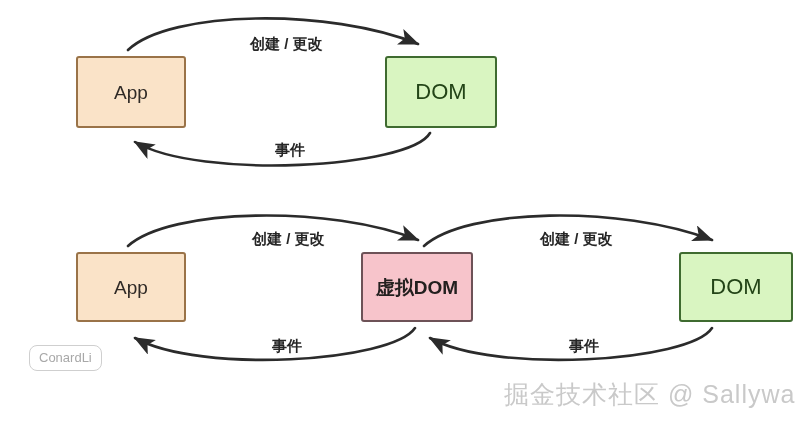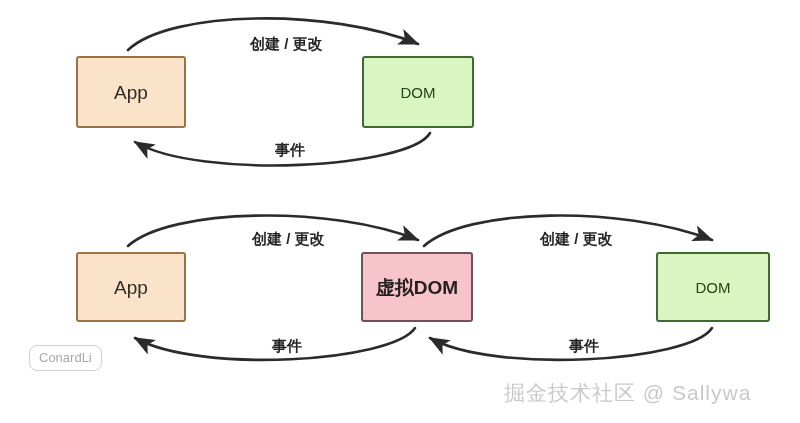--- a/index.html
+++ b/index.html
@@ -50,21 +50,22 @@
   .node-app {
     background: #fae3c8;
     border-color: #9a7348;
     color: #2f2a26;
     font-size: 19px;
   }
   .node-dom {
     background: #d9f5c1;
     border-color: #3f6b30;
     color: #234417;
-    font-size: 15px;
+    font-size: 22px;
+    margin-left: 23px;
   }
   .node-vdom {
     background: #f7c4cb;
     border-color: #6d5257;
     color: #23201f;
     font-size: 19px;
     font-weight: 600;
   }
 
   
@@ -92,21 +93,21 @@
     font-size: 13px;
     line-height: 1;
     white-space: nowrap;
     user-select: none;
   }
   #wm-text {
     position: absolute;
     left: 504px;
     top: 382px;
     color: #c9c9c9;
-    font-size: 21px;
+    font-size: 25px;
     line-height: 1;
     white-space: nowrap;
     user-select: none;
     letter-spacing: 1px;
   }
 </style>
 </head>
 <body>
 
 <div id="stage">

